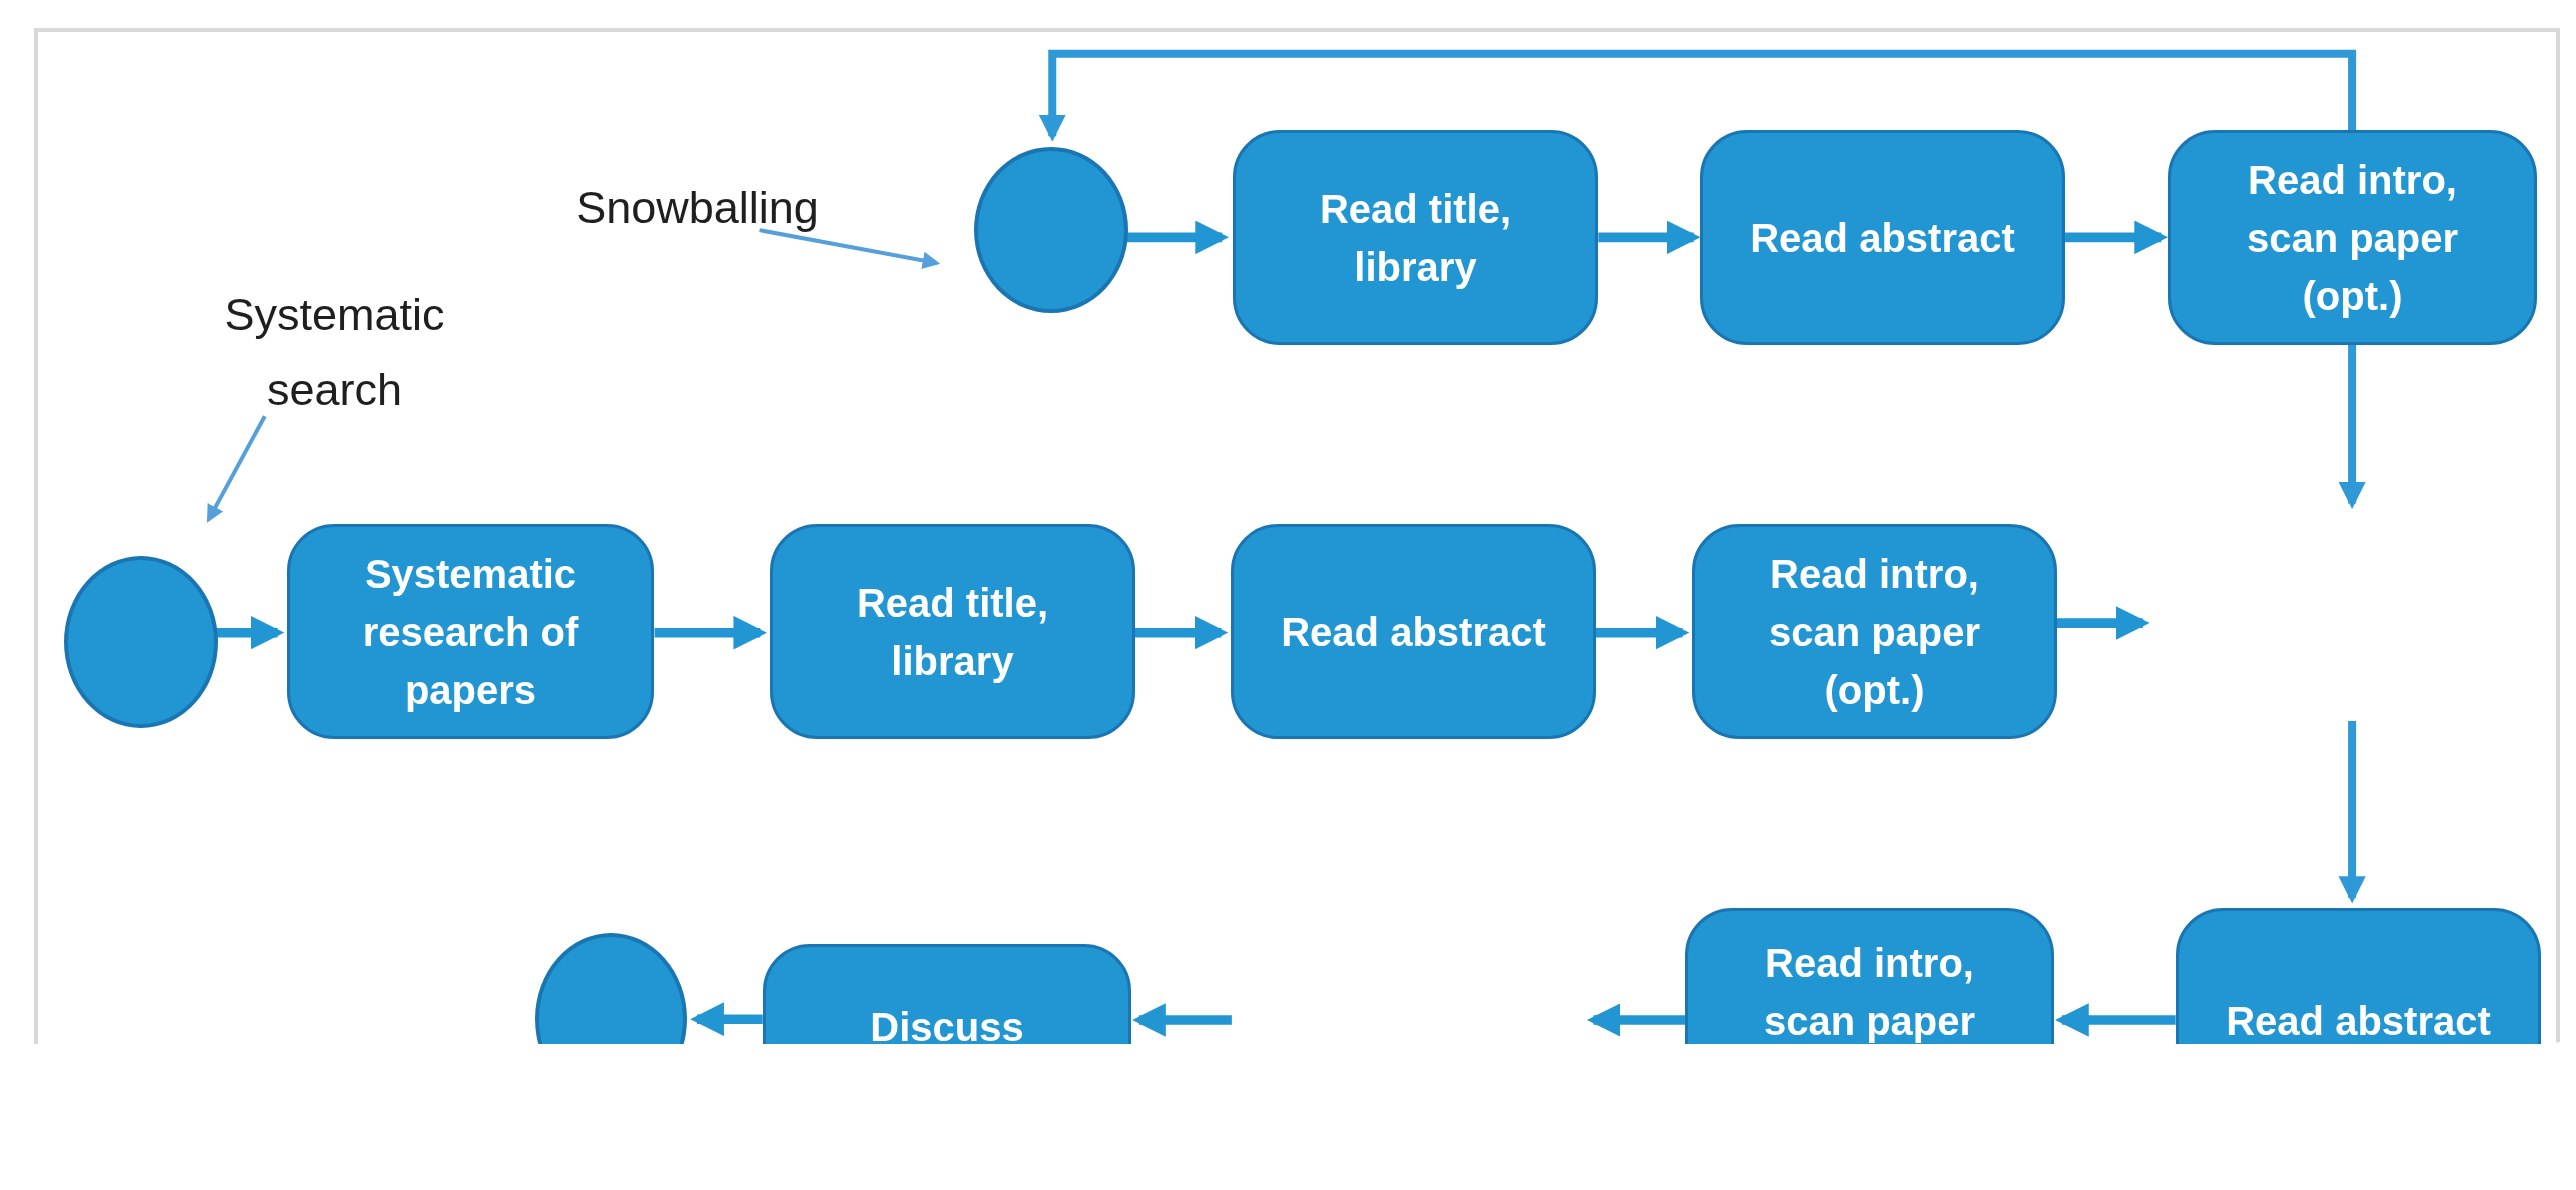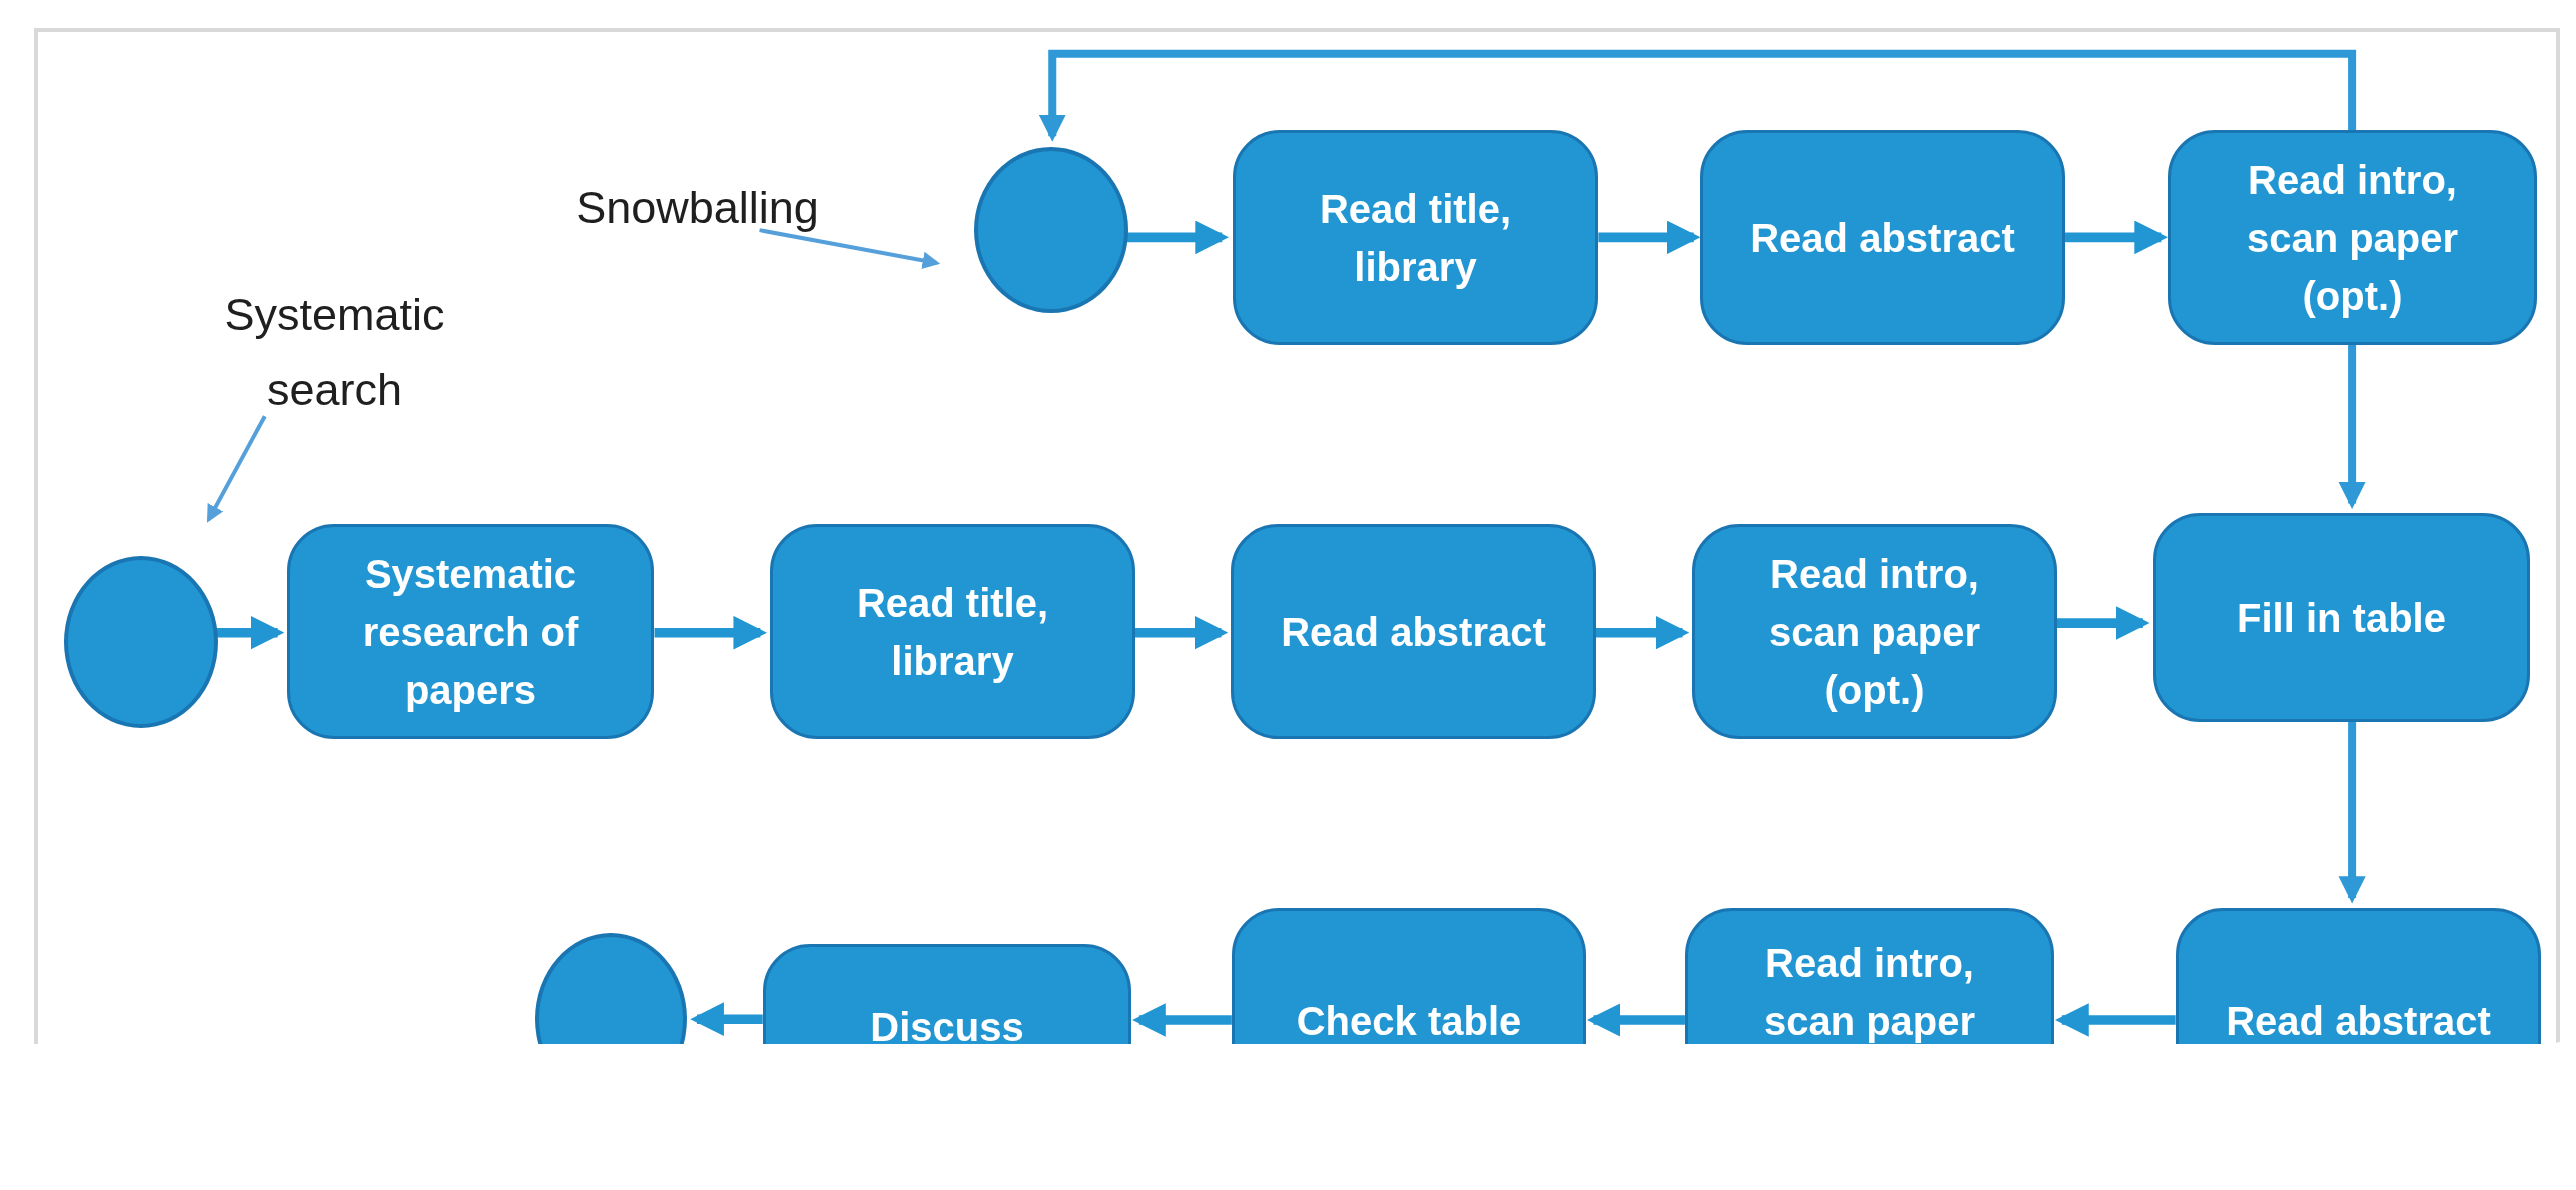--- a/index.html
+++ b/index.html
@@ -98,24 +98,22 @@
 
   <div class="node" style="left:287px;top:524px;width:367px;height:215px;">Systematic
 research of
 papers</div>
   <div class="node" style="left:770px;top:524px;width:365px;height:215px;">Read title,
 library</div>
   <div class="node" style="left:1231px;top:524px;width:365px;height:215px;">Read abstract</div>
   <div class="node" style="left:1692px;top:524px;width:365px;height:215px;">Read intro,
 scan paper
 (opt.)</div>
-  <div class="node" style="left:2153px;top:513px;width:377px;height:209px;">Fill in table</div>
 
   <div class="node" style="left:2176px;top:908px;width:365px;height:225px;">Read abstract</div>
   <div class="node" style="left:1685px;top:908px;width:369px;height:225px;">Read intro,
 scan paper
 (opt.)</div>
-  <div class="node" style="left:1232px;top:908px;width:354px;height:225px;">Check table</div>
   <div class="node" style="left:763px;top:944px;width:368px;height:223px;">Discuss
 conflicts</div>
 
 </div>
 
 
 </body></html>

